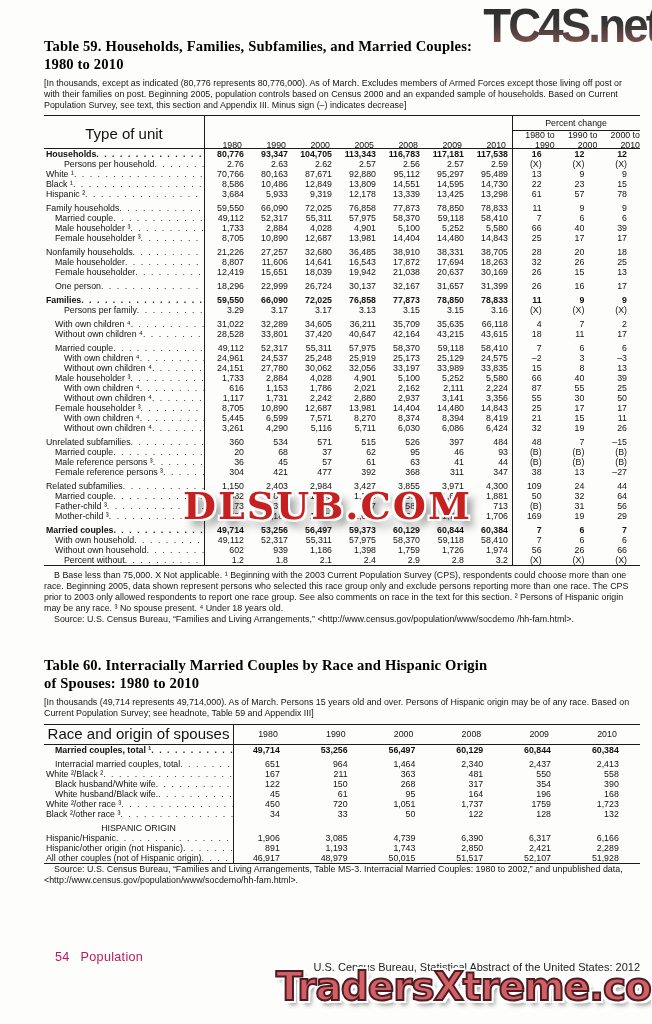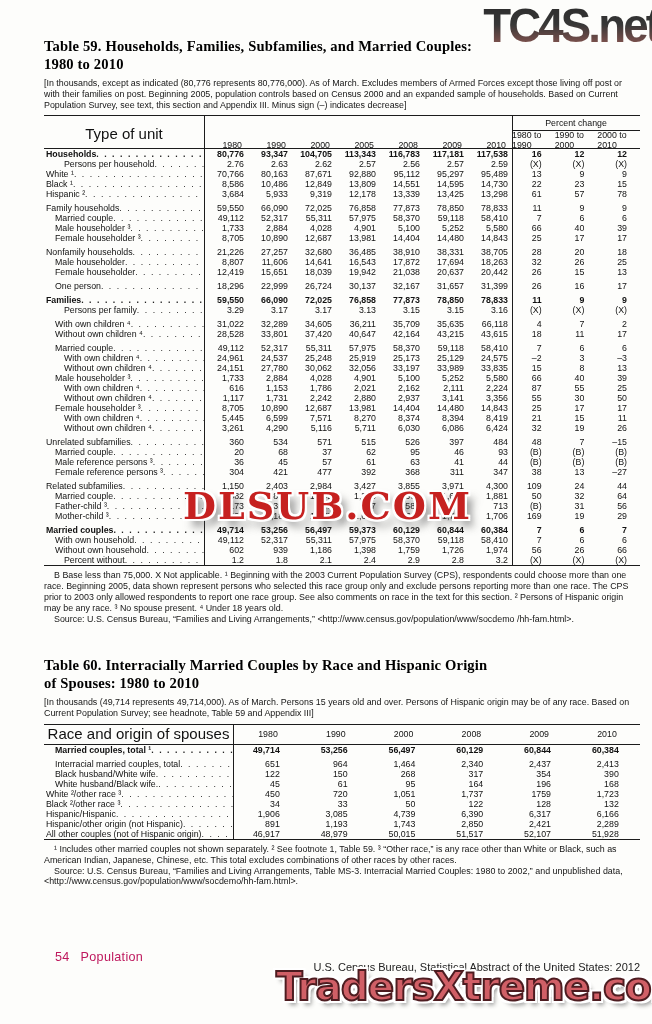--- a/index.html
+++ b/index.html
@@ -16,21 +16,21 @@
   .vl{position:absolute;top:0;bottom:0;width:1px;background:#1c1c1c;}
 
   
   .hd59{display:grid;grid-template-columns:160px 308px 128px;border-bottom:1.7px solid #1c1c1c;height:32px;}
   .hd-stub{display:flex;align-items:center;justify-content:center;font-size:15px;}
   .hd-years{display:grid;grid-template-columns:repeat(7,44px);align-content:end;padding-bottom:3px;}
   .hy{text-align:right;padding-right:6px;}
   .hd-pct{display:flex;flex-direction:column;justify-content:space-between;}
   .pct-title{text-align:center;border-bottom:1px solid #1c1c1c;padding:2px 0 2px;}
   .pct-cols{display:grid;grid-template-columns:repeat(3,42.67px);padding-bottom:2px;}
-  .hp{text-align:left;line-height:9.6px;}
+  .hp{text-align:right;line-height:9.6px;}
 
   
   .r59{display:grid;grid-template-columns:160px repeat(7,44px) repeat(3,42.67px);}
   .r60{display:grid;grid-template-columns:189px repeat(6,67.8px);}
   .g{margin-top:4px;}
   .b{font-weight:700;}
   .lab{display:flex;overflow:hidden;}
   .lt{white-space:nowrap;flex-shrink:0;}
   .dots{flex:1;min-width:0;overflow:hidden;white-space:nowrap;letter-spacing:1.5px;color:#222;}
   .dots::before{content:". . . . . . . . . . . . . . . . . . . . . . . . . . . . . . . . . . . . . . . . . . . . . .";}
@@ -296,21 +296,21 @@
           <div class="lab i1">
             <div class="lt">Female householder</div>
             <div class="dots"></div>
           </div>
           <div class="num">12,419</div>
           <div class="num">15,651</div>
           <div class="num">18,039</div>
           <div class="num">19,942</div>
           <div class="num">21,038</div>
           <div class="num">20,637</div>
-          <div class="num">20,442</div>
+          <div class="num">30,169</div>
           <div class="num pct">26</div>
           <div class="num pct">15</div>
           <div class="num pct">13</div>
         </div>
         <div class="r59 g">
           <div class="lab i1">
             <div class="lt">One person</div>
             <div class="dots"></div>
           </div>
           <div class="num">18,296</div>
@@ -766,20 +766,32 @@
               <div class="dots"></div>
             </div>
             <div class="num">651</div>
             <div class="num">964</div>
             <div class="num">1,464</div>
             <div class="num">2,340</div>
             <div class="num">2,437</div>
             <div class="num">2,413</div>
           </div>
           <div class="r60">
+            <div class="lab i0">
+              <div class="lt">White ²/Black ²</div>
+              <div class="dots"></div>
+            </div>
+            <div class="num">167</div>
+            <div class="num">211</div>
+            <div class="num">363</div>
+            <div class="num">481</div>
+            <div class="num">550</div>
+            <div class="num">558</div>
+          </div>
+          <div class="r60">
             <div class="lab i1">
               <div class="lt">Black husband/White wife</div>
               <div class="dots"></div>
             </div>
             <div class="num">122</div>
             <div class="num">150</div>
             <div class="num">268</div>
             <div class="num">317</div>
             <div class="num">354</div>
             <div class="num">390</div>
@@ -813,20 +825,23 @@
               <div class="lt">Black ²/other race ³</div>
               <div class="dots"></div>
             </div>
             <div class="num">34</div>
             <div class="num">33</div>
             <div class="num">50</div>
             <div class="num">122</div>
             <div class="num">128</div>
             <div class="num">132</div>
           </div>
+          <div class="r60 g">
+            <div class="sect">HISPANIC ORIGIN</div>
+          </div>
           <div class="r60">
             <div class="lab i0">
               <div class="lt">Hispanic/Hispanic</div>
               <div class="dots"></div>
             </div>
             <div class="num">1,906</div>
             <div class="num">3,085</div>
             <div class="num">4,739</div>
             <div class="num">6,390</div>
             <div class="num">6,317</div>
@@ -852,21 +867,20 @@
             <div class="num">46,917</div>
             <div class="num">48,979</div>
             <div class="num">50,015</div>
             <div class="num">51,517</div>
             <div class="num">52,107</div>
             <div class="num">51,928</div>
           </div>
           <div class="vl" style="left: 189px;"></div>
         </div>
 
-      <p class="footnote">¹ Includes other married couples not shown separately. ² See footnote 1, Table 59. ³ “Other race,” is any race other than White or Black, such as American Indian, Japanese, Chinese, etc. This total excludes combinations of other races by other races.</p>
       <p class="footnote src">Source: U.S. Census Bureau, “Families and Living Arrangements, Table MS-3. Interracial Married Couples: 1980 to 2002,” and unpublished data, &lt;http://www.census.gov/population/www/socdemo/hh-fam.html&gt;.</p>
     </div>
   </div>
 
   <div class="pf-left">
     <span class="pf-num">54</span><span>Population</span>
   </div>
   <div class="pf-right">U.S. Census Bureau, Statistical Abstract of the United States: 2012</div>
 
   <div class="wm wm-dlsub">DLSUB.COM</div>

